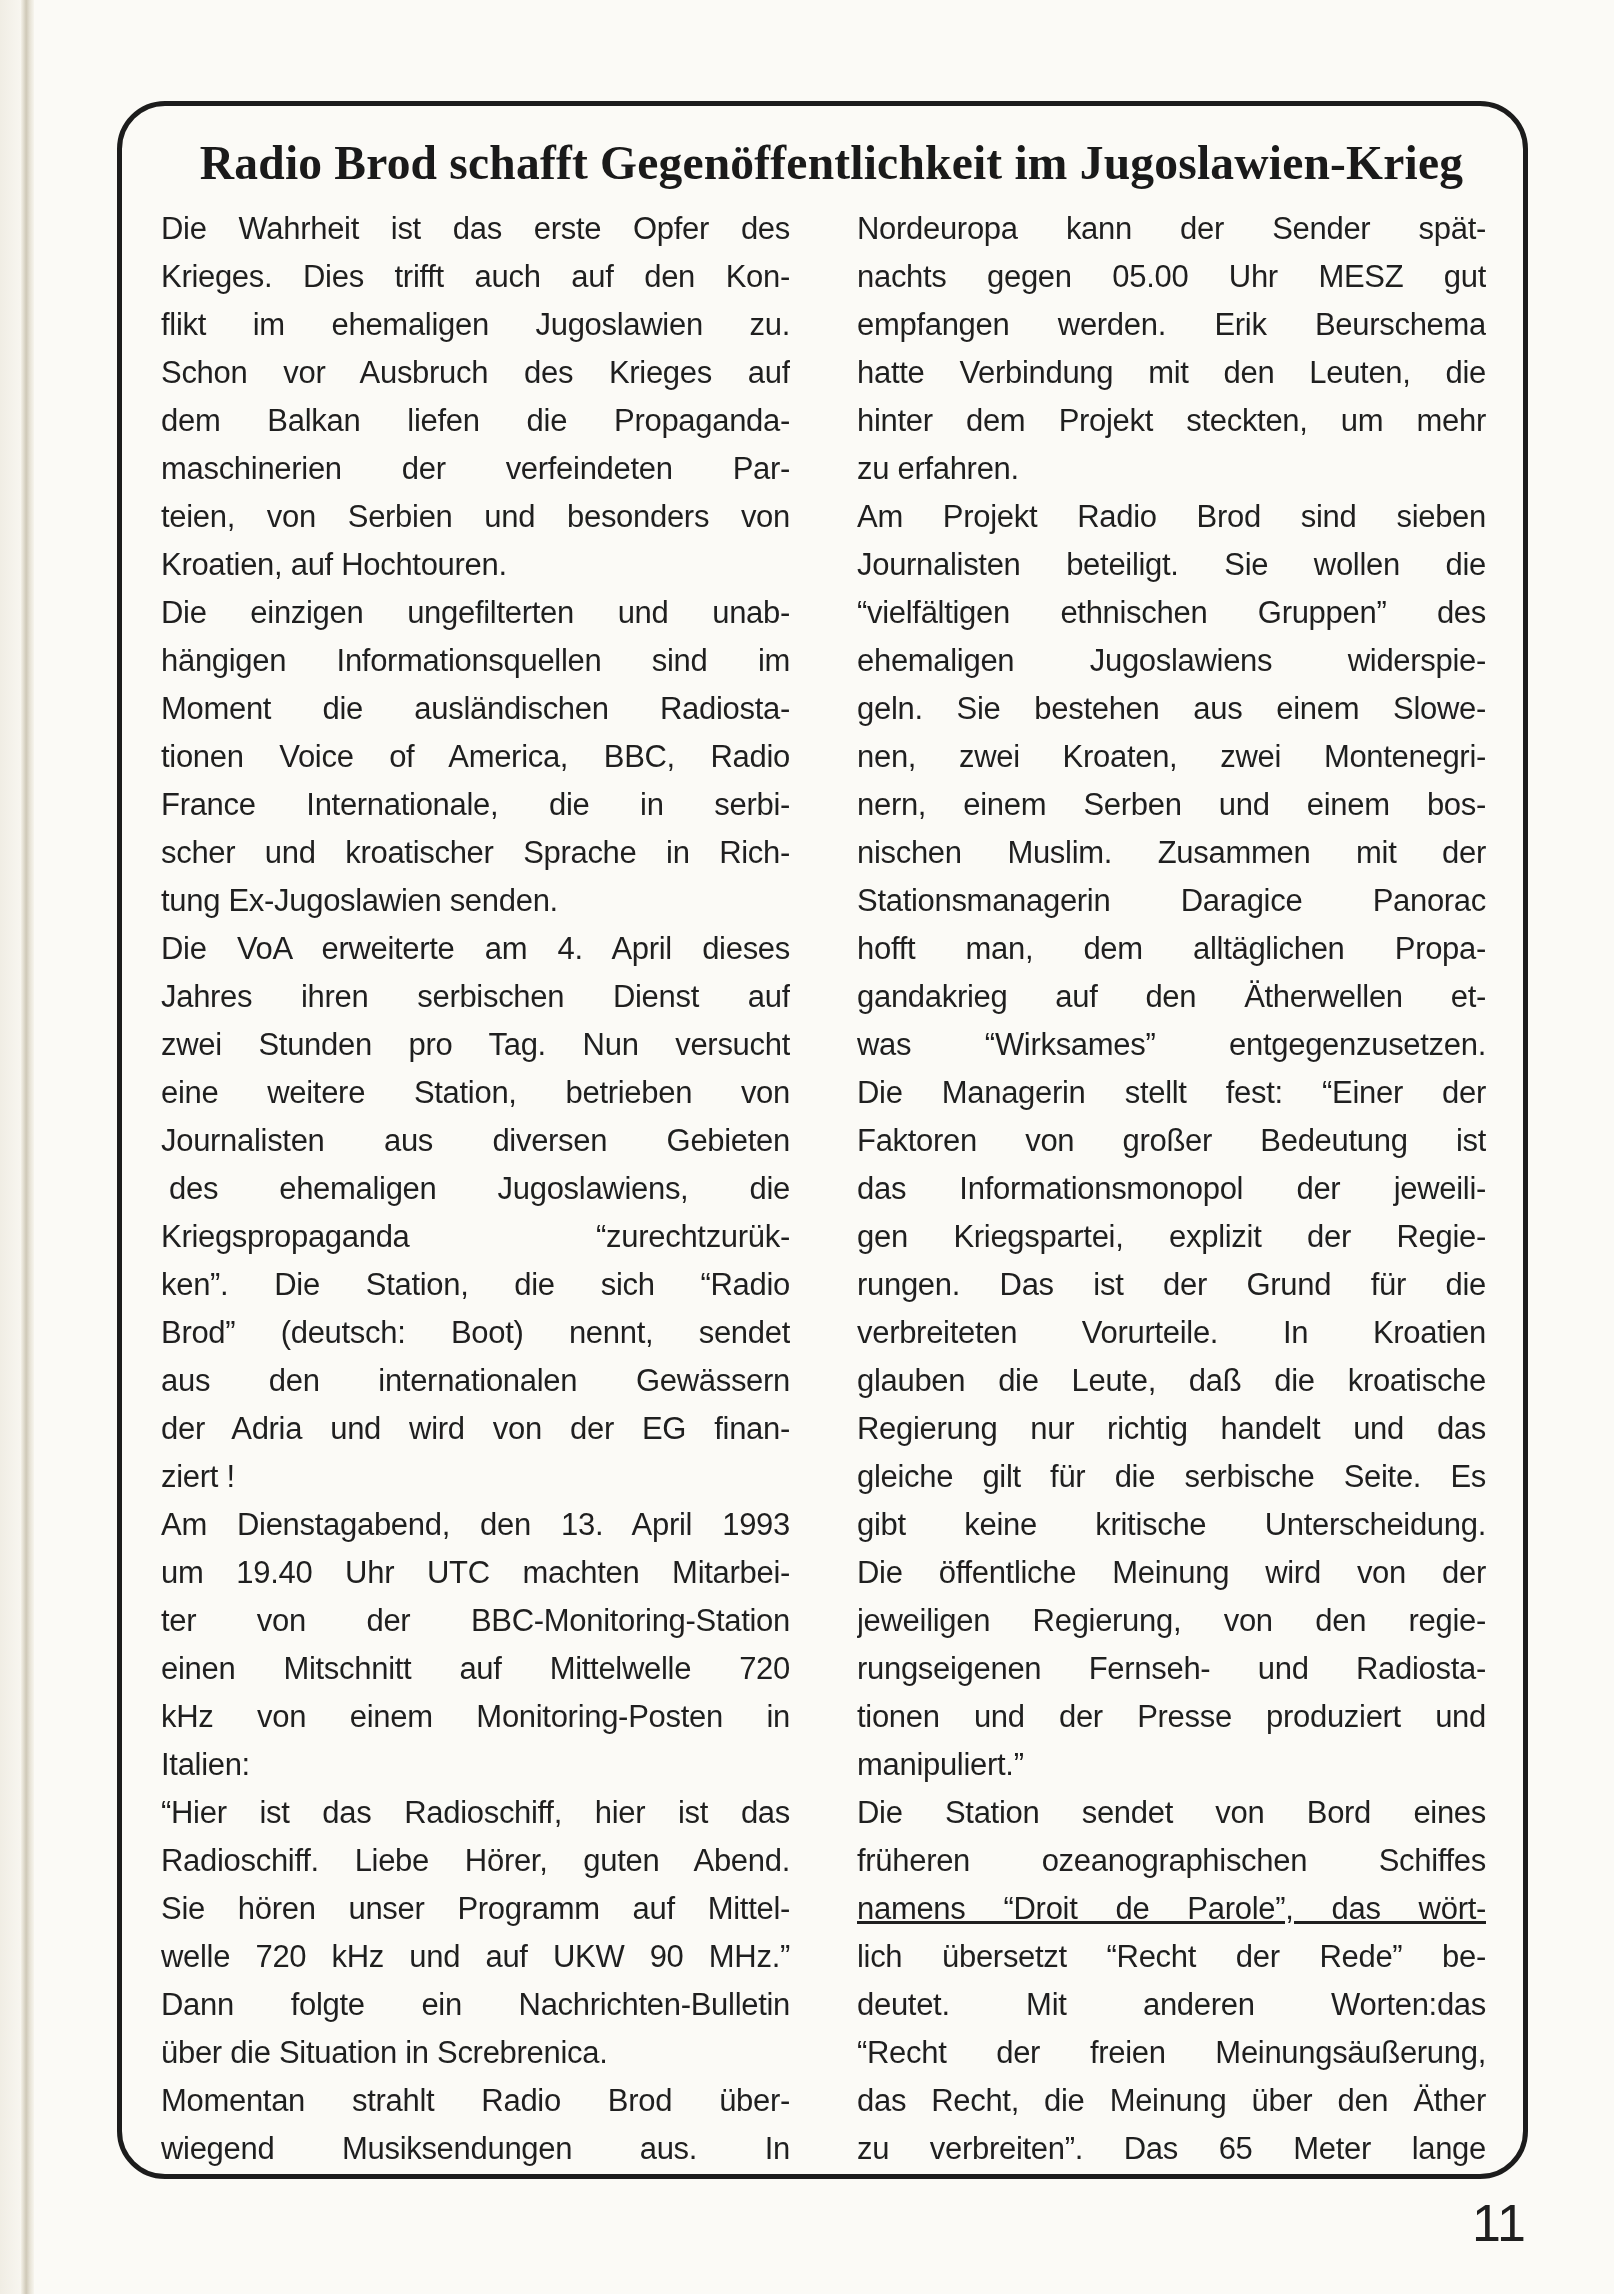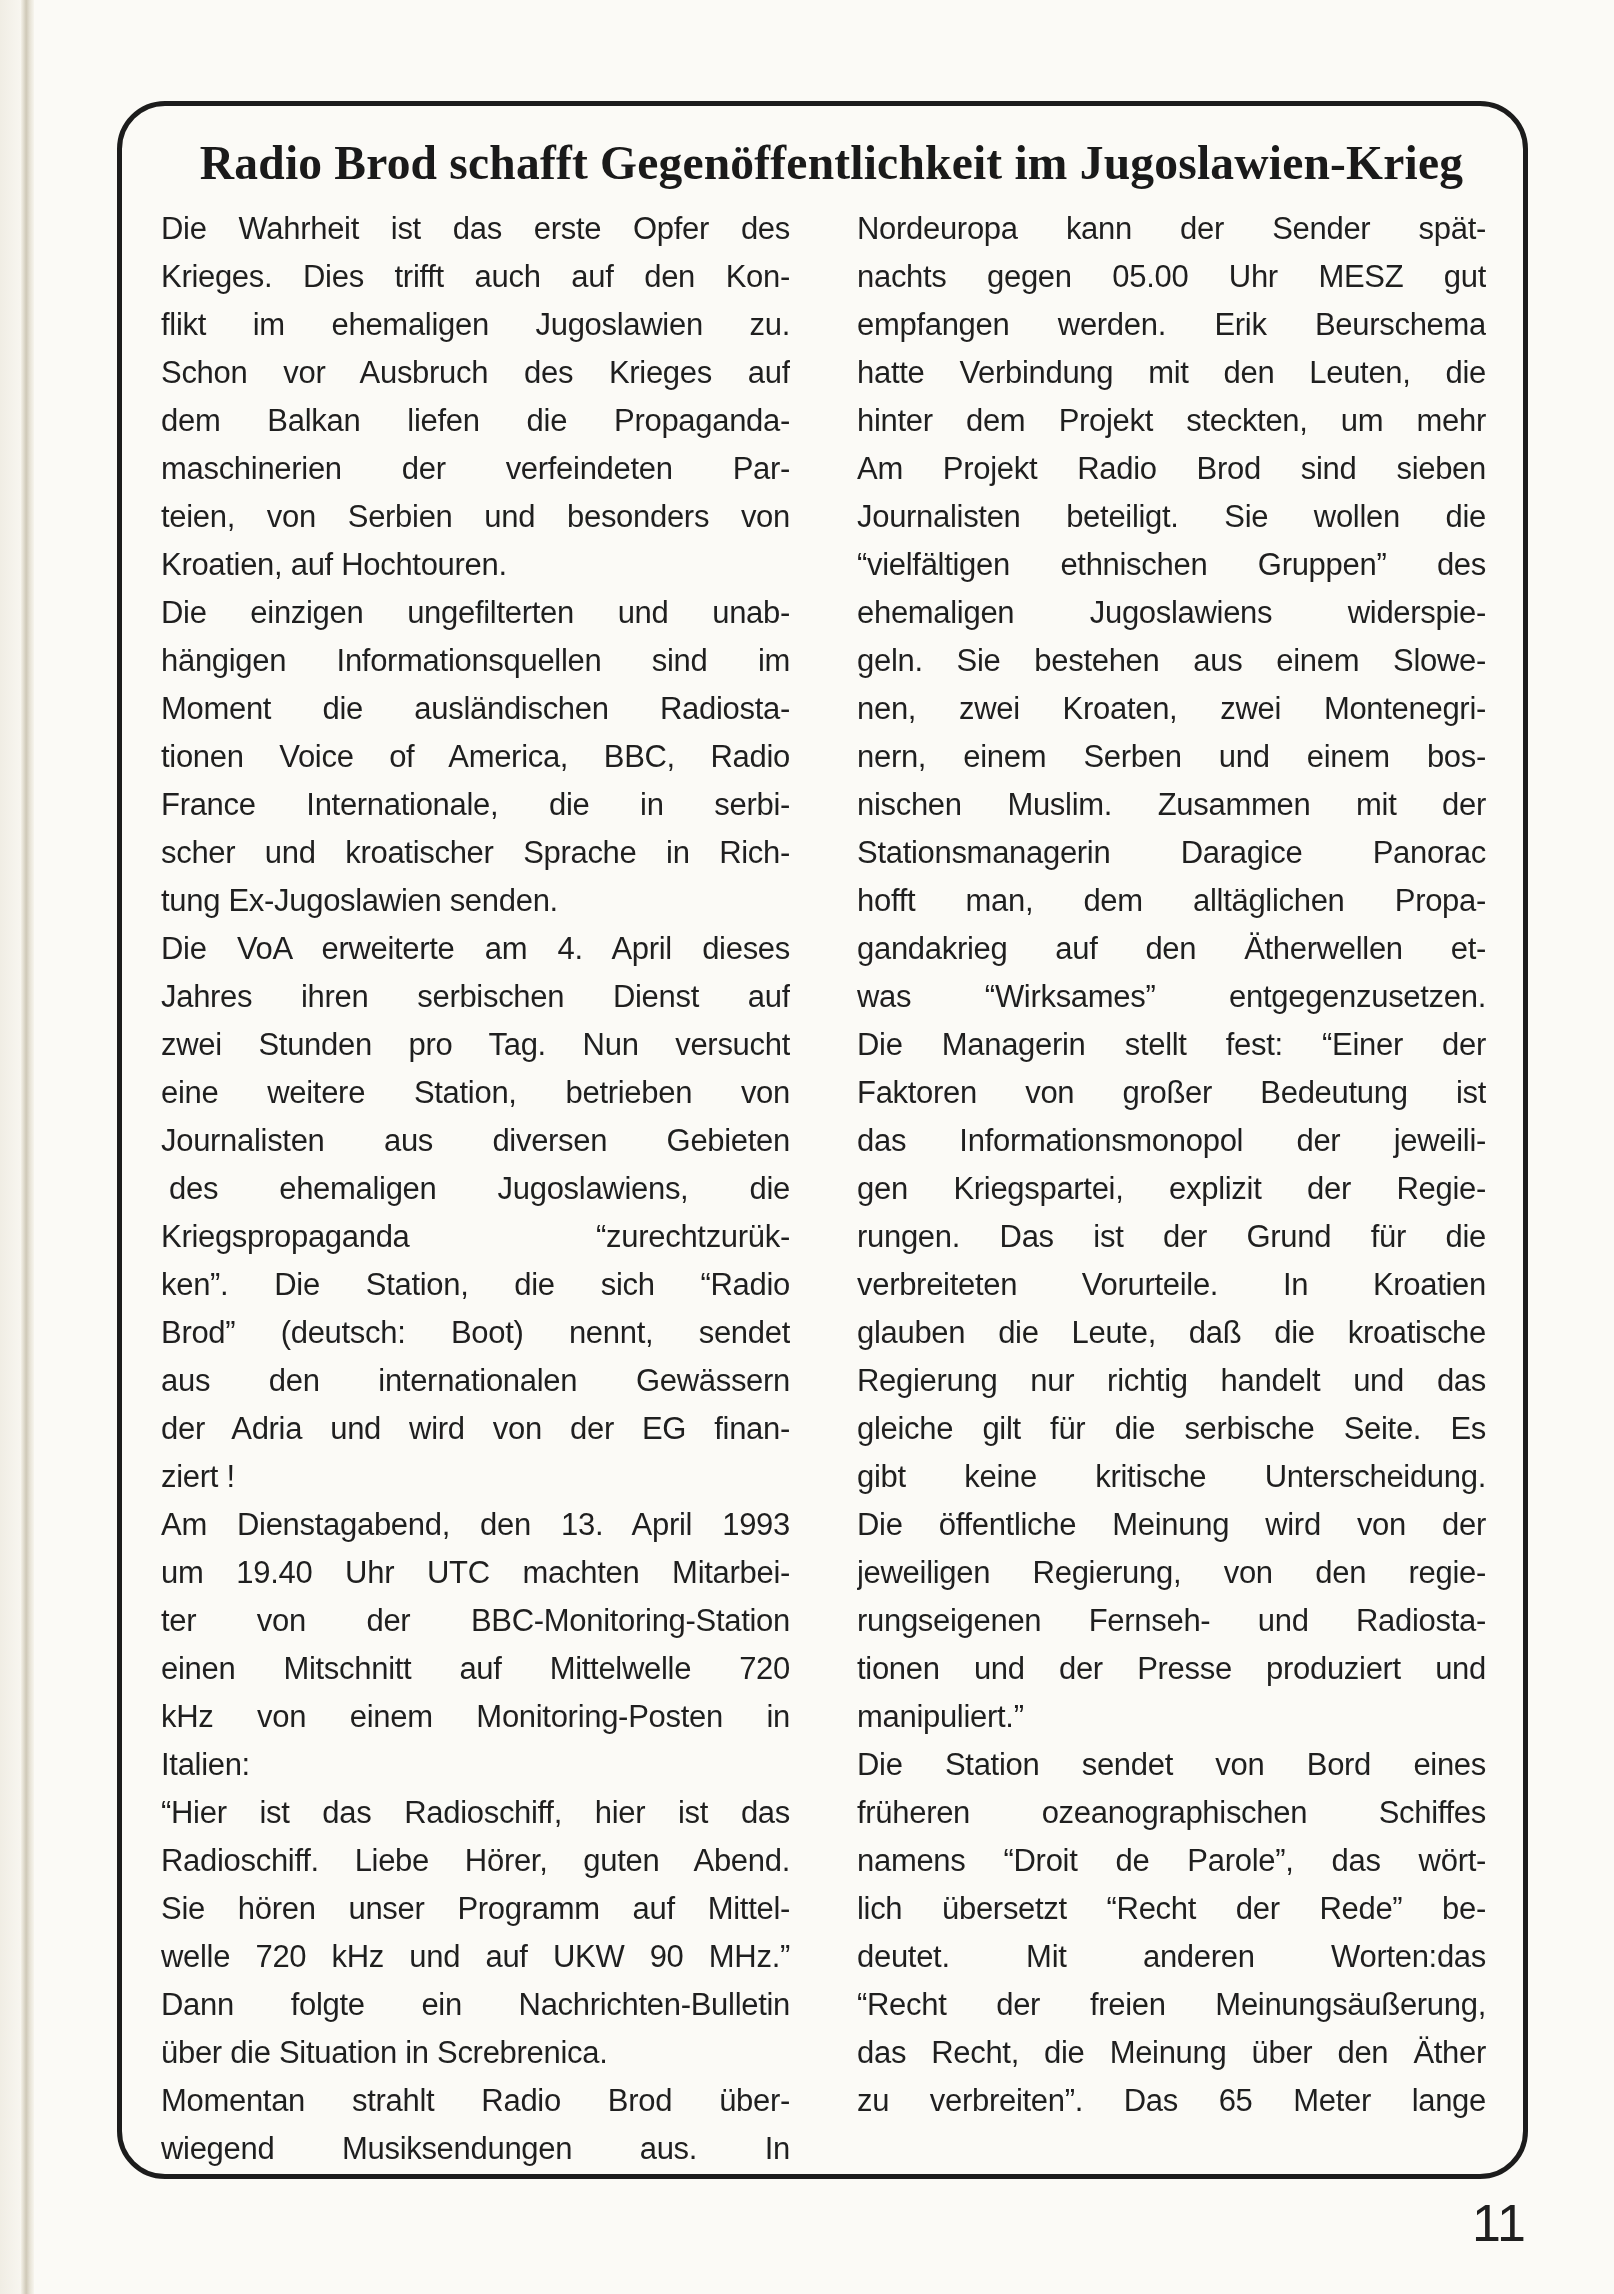--- a/index.html
+++ b/index.html
@@ -139,20 +139,21 @@
     <span class="line last" style="white-space: normal; overflow: hidden;">über die Situation in Screbrenica.</span>
     <span class="line" style="white-space: normal; overflow: hidden;">Momentan strahlt Radio Brod über-</span>
     <span class="line" style="white-space: normal; overflow: hidden;">wiegend Musiksendungen aus. In</span>
   </div>
 <div class="column col-right" id="col-right">
     <span class="line" style="white-space: normal; overflow: hidden;">Nordeuropa kann der Sender spät-</span>
     <span class="line" style="white-space: normal; overflow: hidden;">nachts gegen 05.00 Uhr MESZ gut</span>
     <span class="line" style="white-space: normal; overflow: hidden;">empfangen werden. Erik Beurschema</span>
     <span class="line" style="white-space: normal; overflow: hidden;">hatte Verbindung mit den Leuten, die</span>
     <span class="line" style="white-space: normal; overflow: hidden;">hinter dem Projekt steckten, um mehr</span>
+    <span class="line last" style="white-space: normal; overflow: hidden;">zu erfahren.</span>
     <span class="line" style="white-space: normal; overflow: hidden;">Am Projekt Radio Brod sind sieben</span>
     <span class="line" style="white-space: normal; overflow: hidden;">Journalisten beteiligt. Sie wollen die</span>
     <span class="line" style="white-space: normal; overflow: hidden;">“vielfältigen ethnischen Gruppen” des</span>
     <span class="line" style="white-space: normal; overflow: hidden;">ehemaligen Jugoslawiens widerspie-</span>
     <span class="line" style="white-space: normal; overflow: hidden;">geln. Sie bestehen aus einem Slowe-</span>
     <span class="line" style="white-space: normal; overflow: hidden;">nen, zwei Kroaten, zwei Montenegri-</span>
     <span class="line" style="white-space: normal; overflow: hidden;">nern, einem Serben und einem bos-</span>
     <span class="line" style="white-space: normal; overflow: hidden;">nischen Muslim. Zusammen mit der</span>
     <span class="line" style="white-space: normal; overflow: hidden;">Stationsmanagerin Daragice Panorac</span>
     <span class="line" style="white-space: normal; overflow: hidden;">hofft man, dem alltäglichen Propa-</span>
@@ -168,21 +169,21 @@
     <span class="line" style="white-space: normal; overflow: hidden;">Regierung nur richtig handelt und das</span>
     <span class="line" style="white-space: normal; overflow: hidden;">gleiche gilt für die serbische Seite. Es</span>
     <span class="line" style="white-space: normal; overflow: hidden;">gibt keine kritische Unterscheidung.</span>
     <span class="line" style="white-space: normal; overflow: hidden;">Die öffentliche Meinung wird von der</span>
     <span class="line" style="white-space: normal; overflow: hidden;">jeweiligen Regierung, von den regie-</span>
     <span class="line" style="white-space: normal; overflow: hidden;">rungseigenen Fernseh- und Radiosta-</span>
     <span class="line" style="white-space: normal; overflow: hidden;">tionen und der Presse produziert und</span>
     <span class="line last" style="white-space: normal; overflow: hidden;">manipuliert.”</span>
     <span class="line" style="white-space: normal; overflow: hidden;">Die Station sendet von Bord eines</span>
     <span class="line" style="white-space: normal; overflow: hidden;">früheren ozeanographischen Schiffes</span>
-    <span class="line" style="white-space: normal; overflow: hidden;">namens “Droit de Parole”, das wört-</span>
+    <span class="line" style="white-space: normal; overflow: hidden; text-decoration: underline;">namens “Droit de Parole”, das wört-</span>
     <span class="line" style="white-space: normal; overflow: hidden;">lich übersetzt “Recht der Rede” be-</span>
     <span class="line" style="white-space: normal; overflow: hidden;">deutet. Mit anderen Worten:das</span>
     <span class="line" style="white-space: normal; overflow: hidden;">“Recht der freien Meinungsäußerung,</span>
     <span class="line" style="white-space: normal; overflow: hidden;">das Recht, die Meinung über den Äther</span>
     <span class="line" style="white-space: normal; overflow: hidden;">zu verbreiten”. Das 65 Meter lange</span>
   </div>
 
 <div class="page-number">11</div>
 
 

